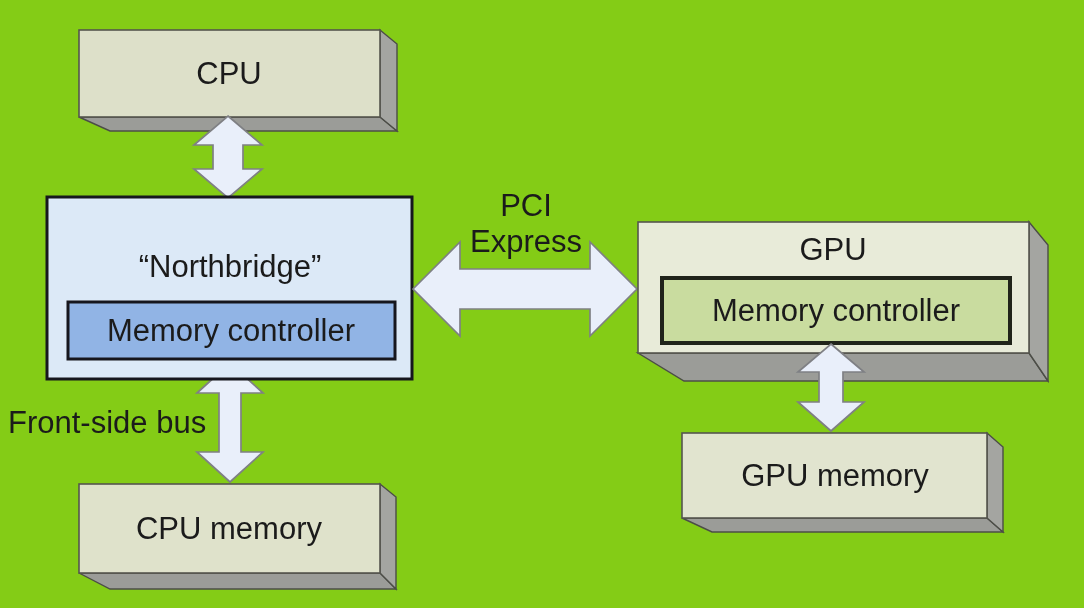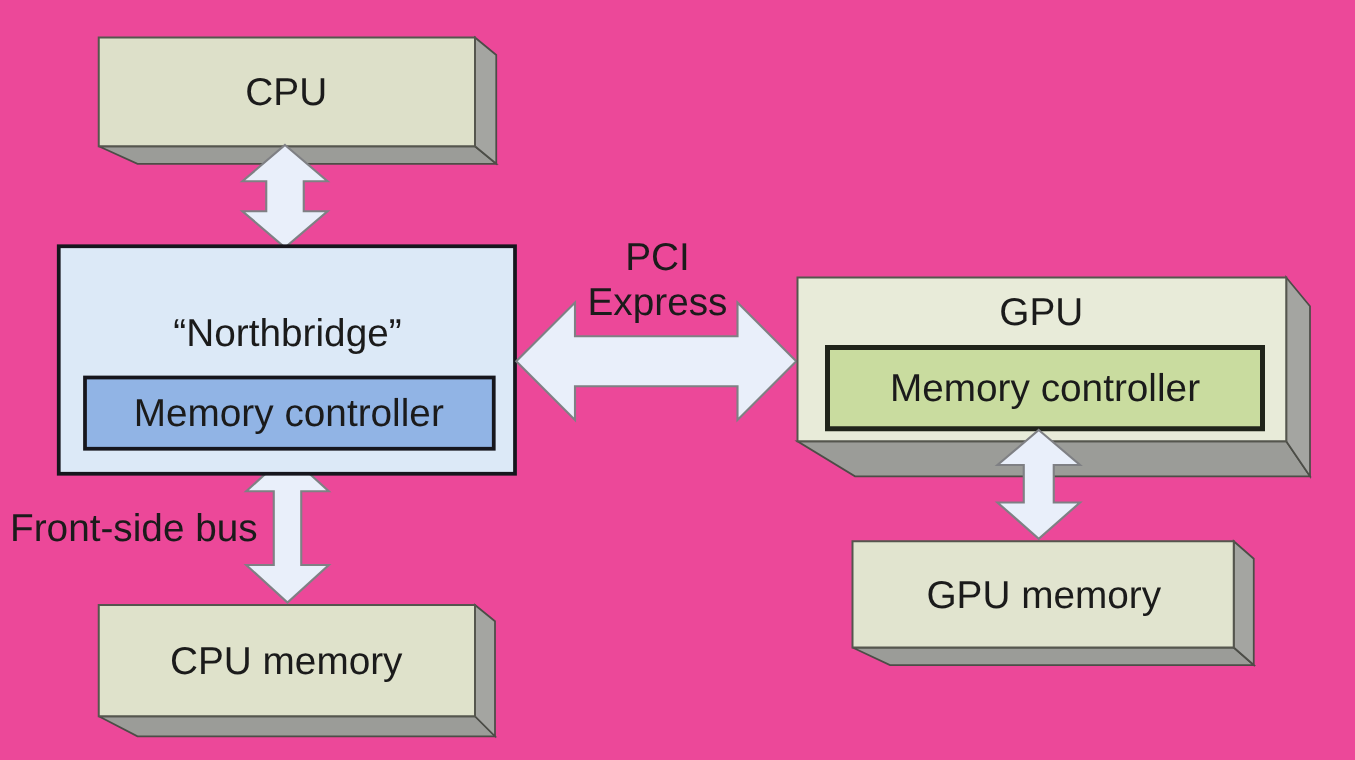--- a/index.html
+++ b/index.html
@@ -4,21 +4,21 @@
 <style>
   html, body {
     margin: 0;
     padding: 0;
     background: #ffffff;
   }
   .stage {
     position: relative;
     width: 1084px;
     height: 608px;
-    background: #ec4899;
+    background: #84cc16;
     overflow: hidden;
   }
   svg text {
     font-family: "Liberation Sans", sans-serif;
     font-size: 31px;
     fill: #1b1b1b;
   }
   .front-face   { stroke: #55564e; stroke-width: 1.6; }
   .shadow-face  { stroke: #4c4d47; stroke-width: 1.4; }
   .thick-border { stroke: #16161d; stroke-width: 3; }

